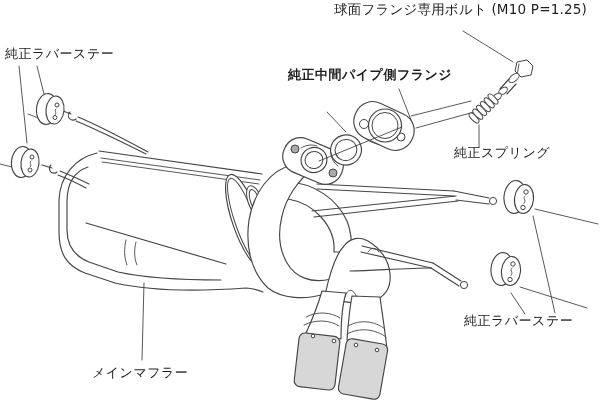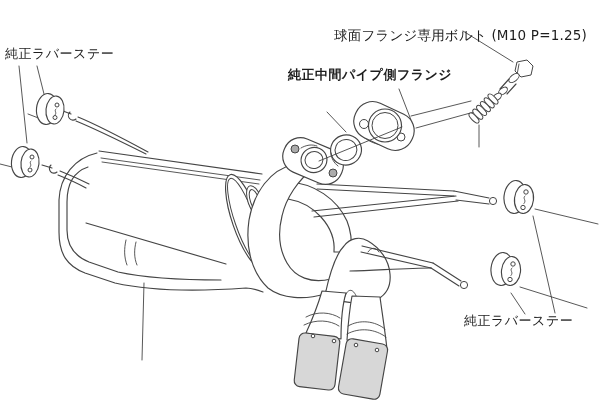--- a/index.html
+++ b/index.html
@@ -8,21 +8,21 @@
   svg{position:absolute;left:0;top:0;}
   .ln{fill:none;stroke:var(--line,#454545);stroke-width:1.15;stroke-linecap:round;stroke-linejoin:round;}
   .thin{stroke-width:0.9;}
   .wf{fill:#ffffff;stroke:var(--line,#454545);stroke-width:1.15;stroke-linejoin:round;}
   .wf2{fill:#ffffff;stroke:var(--line,#454545);stroke-width:1;}
   .nofill{fill:none;stroke:var(--line,#454545);stroke-width:1;}
   .tip{fill:var(--tip,#d7d7d7);stroke:var(--line,#454545);stroke-width:1.15;}
   .hatch{fill:#ababab;stroke:var(--line,#454545);stroke-width:1;}
   .lbl{position:absolute;font-size:13px;line-height:1.1;color:var(--labeltext,#1d1d1d);
        white-space:nowrap;letter-spacing:0.5px;}
-  .lbl-bolt{left:334px;top:2px;font-size:13.5px;letter-spacing:0.2px;margin-top:26px;}
+  .lbl-bolt{left:334px;top:2px;font-size:13.5px;letter-spacing:0.2px;}
   .lbl-stayL{left:5px;top:47px;}
   .lbl-midflange{left:288px;top:68px;font-weight:bold;}
   .lbl-gasket{left:199px;top:93px;}
   .lbl-spring{left:454px;top:146px;}
   .lbl-stayR{left:464px;top:314px;}
   .lbl-muffler{left:92px;top:366px;}
 </style>
 </head>
 <body>
 
@@ -209,15 +209,17 @@
 
   <g>
     <path class="ln thin" d="M535,209 L598,224"></path>
     <path class="ln thin" d="M520,287 L587,308"></path>
   </g>
 </svg>
 
 <div class="lbl lbl-bolt">球面フランジ専用ボルト (M10 P=1.25)</div>
 <div class="lbl lbl-stayL">純正ラバーステー</div>
 <div class="lbl lbl-midflange">純正中間パイプ側フランジ</div>
+<div class="lbl lbl-spring">純正スプリング</div>
 <div class="lbl lbl-stayR">純正ラバーステー</div>
+<div class="lbl lbl-muffler">メインマフラー</div>
 
 </div>
 
 </body></html>

